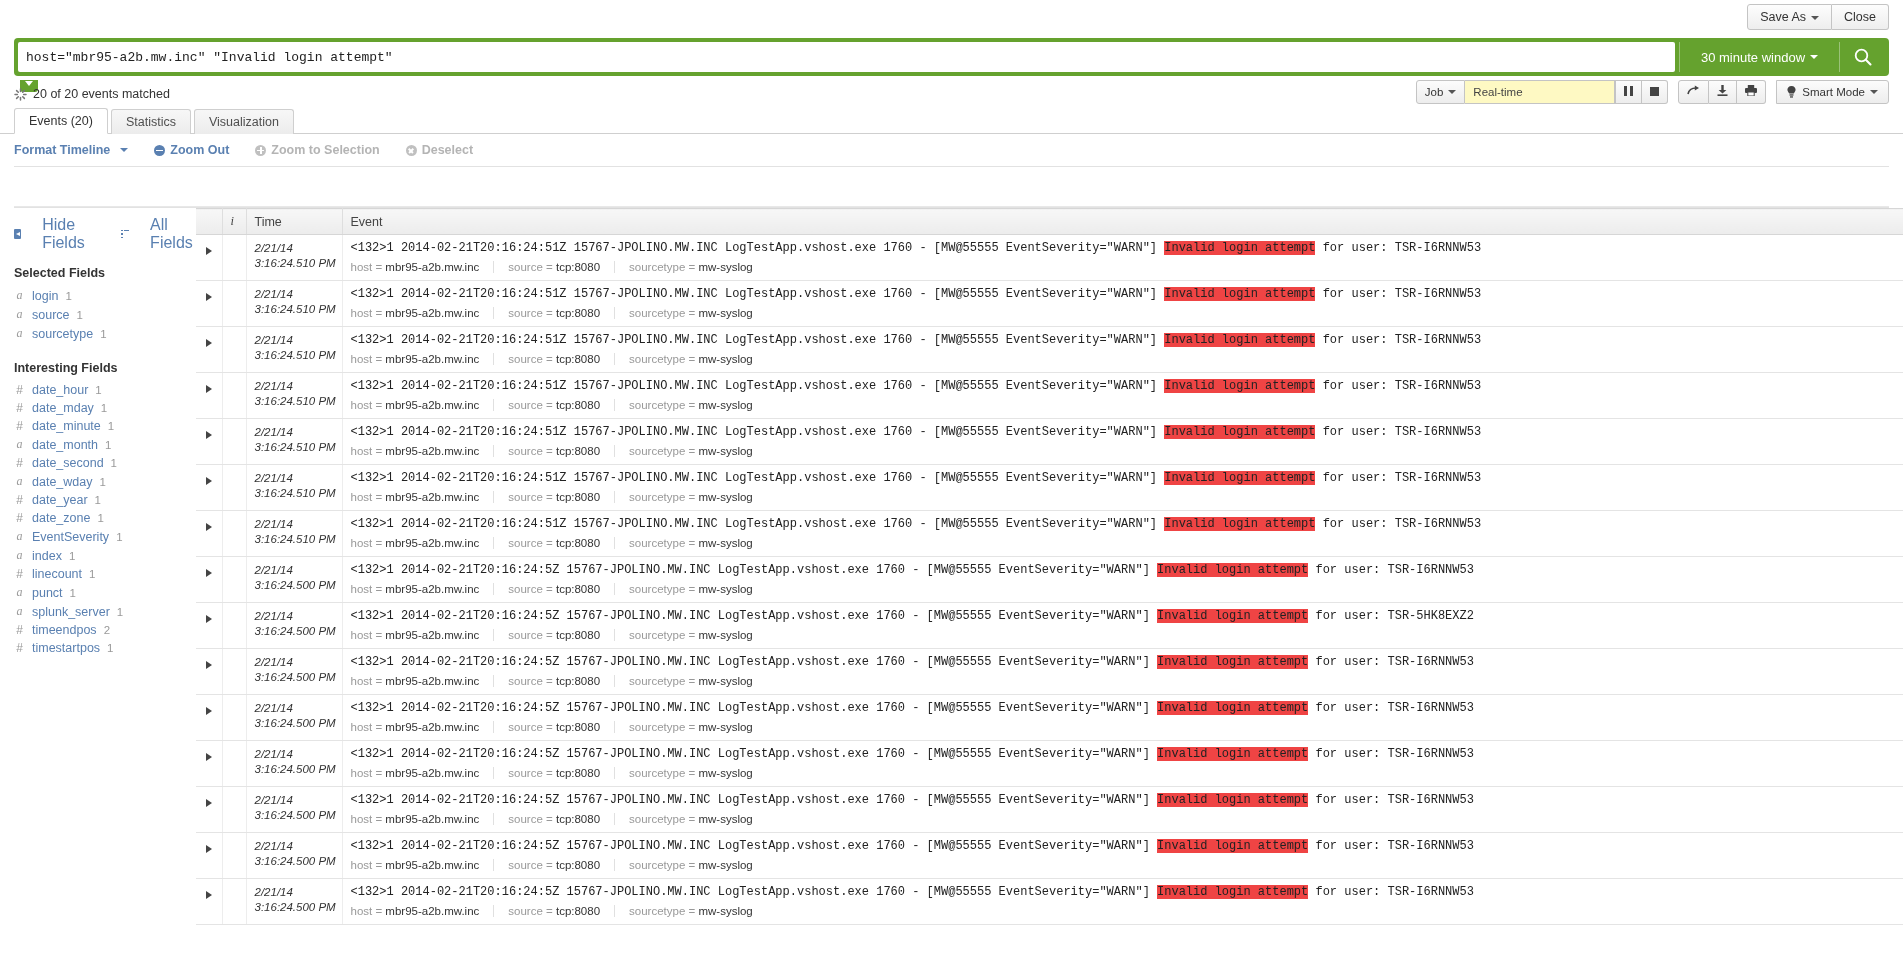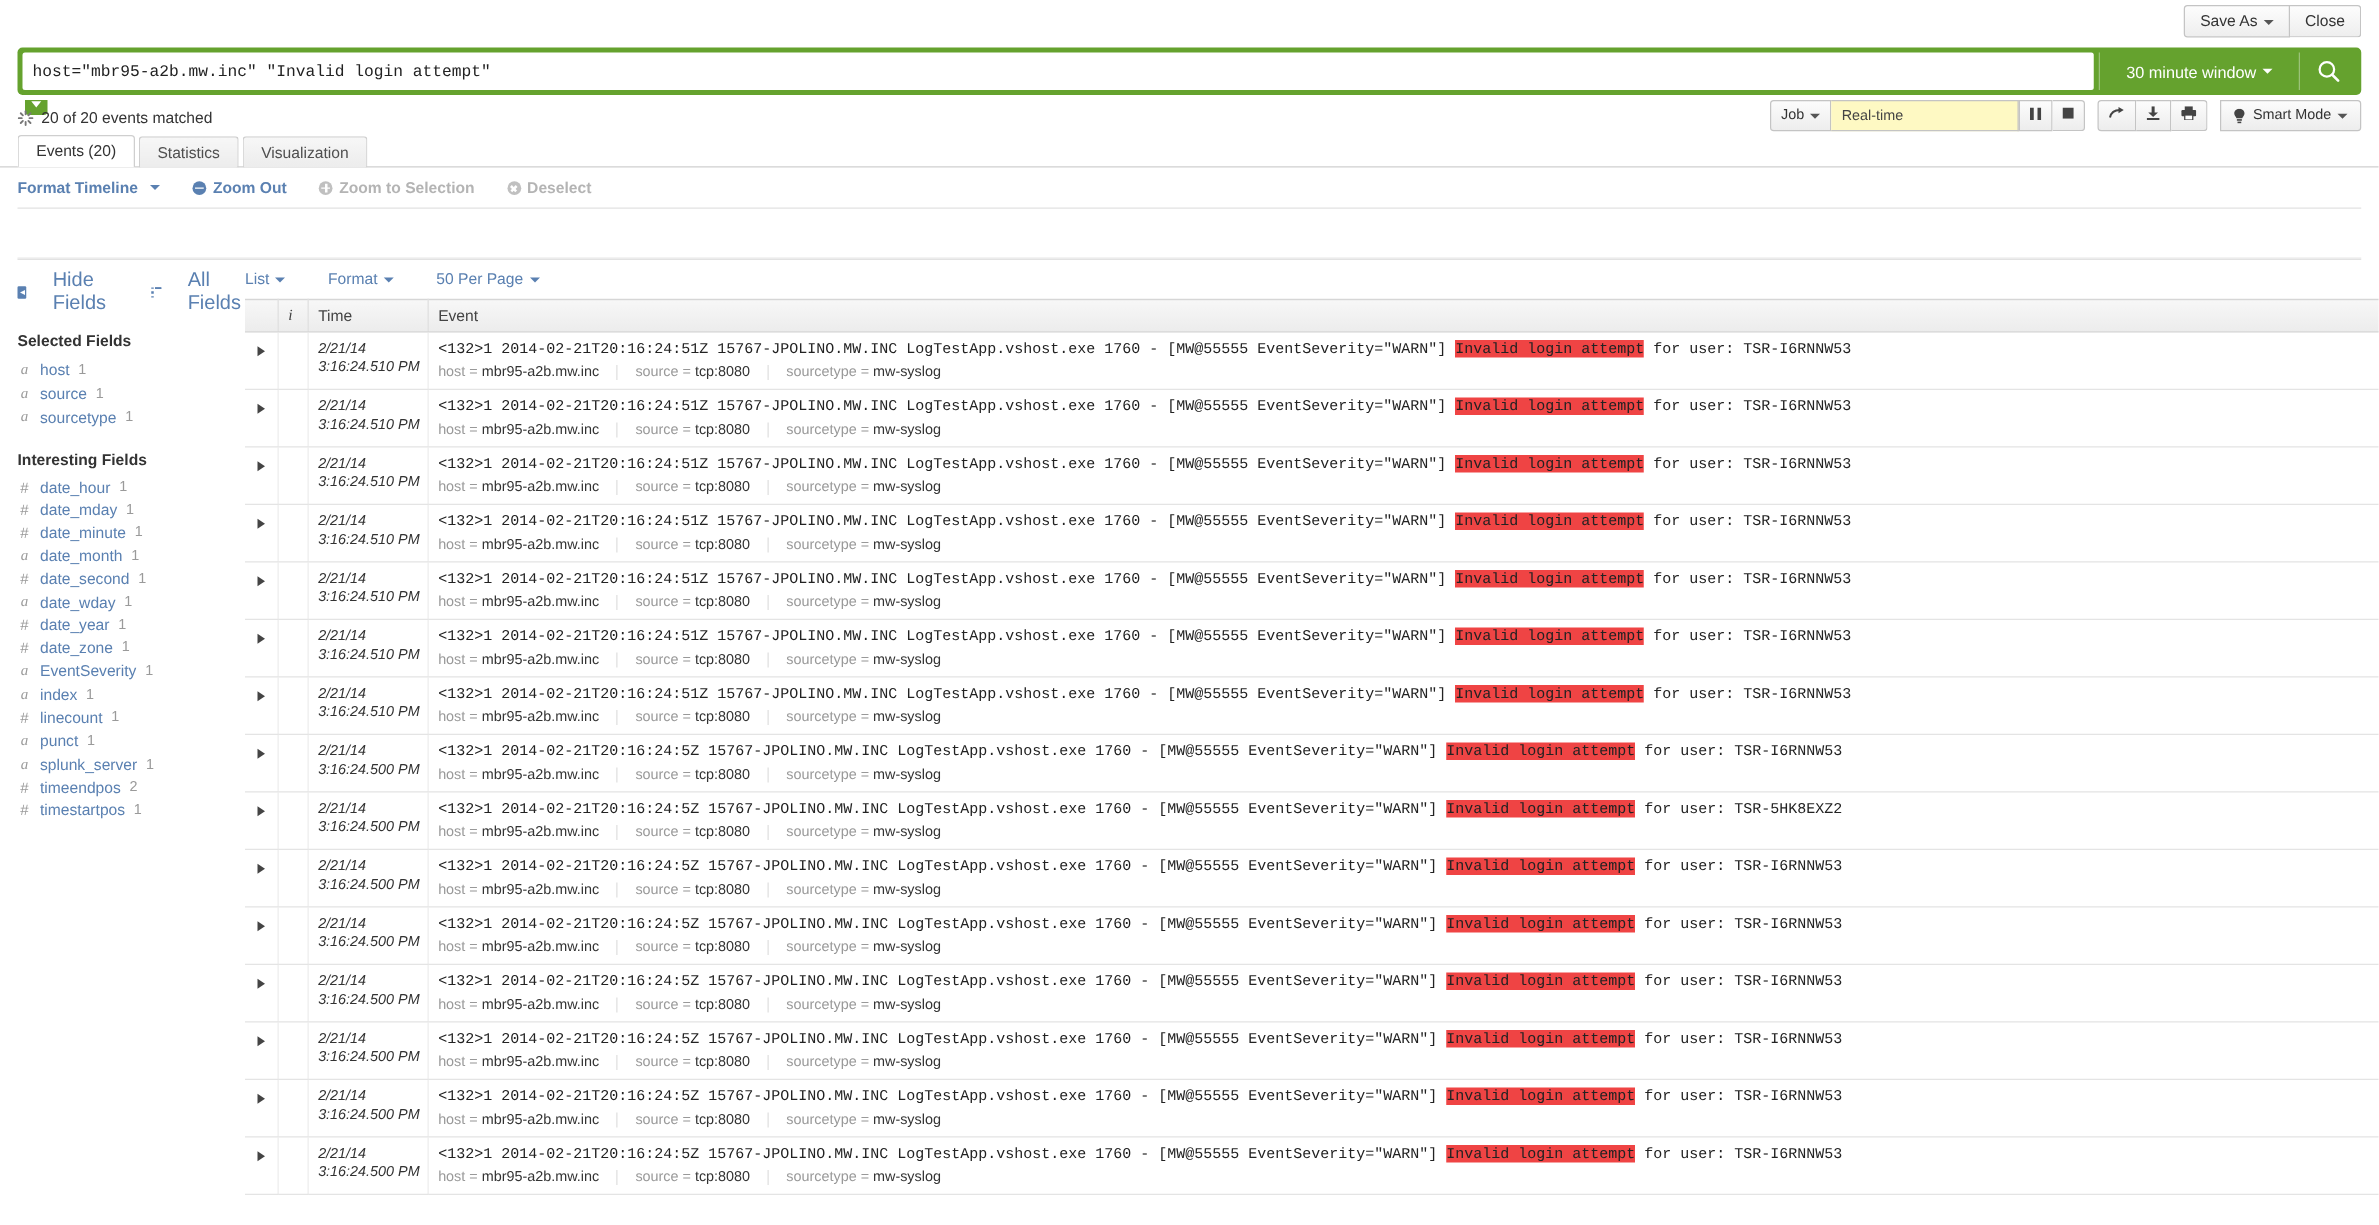--- a/index.html
+++ b/index.html
@@ -470,21 +470,21 @@
             <span></span>
         </span>
         <span>All Fields</span>
       </div>
     </div>
 
     <div class="side-head">Selected Fields</div>
     <div>
       <div class="field-row">
         <span class="field-type">a</span>
-        <span class="field-name">host</span>
+        <span class="field-name">login</span>
         <span class="field-count">1</span>
       </div>
       <div class="field-row">
         <span class="field-type">a</span>
         <span class="field-name">source</span>
         <span class="field-count">1</span>
       </div>
       <div class="field-row">
         <span class="field-type">a</span>
         <span class="field-name">sourcetype</span>
@@ -566,31 +566,20 @@
         </div>
         <div class="field-row">
           <span class="field-type num">#</span>
           <span class="field-name">timestartpos</span>
           <span class="field-count">1</span>
         </div>
       </div>
   </div>
 
   <div class="events-pane">
-    <div class="resultbar">
-      <div class="rb-link">
-        <span>List</span><i class="caret blue"></i>
-      </div>
-      <div class="rb-link">
-        <span>Format</span><i class="caret blue"></i>
-      </div>
-      <div class="rb-link">
-        <span>50 Per Page</span><i class="caret blue"></i>
-      </div>
-    </div>
 
     <table class="events">
       <thead>
         <tr>
           <th class="c-exp"></th>
           <th class="c-i">i</th>
           <th class="c-time">Time</th>
           <th>Event</th>
         </tr>
       </thead>

